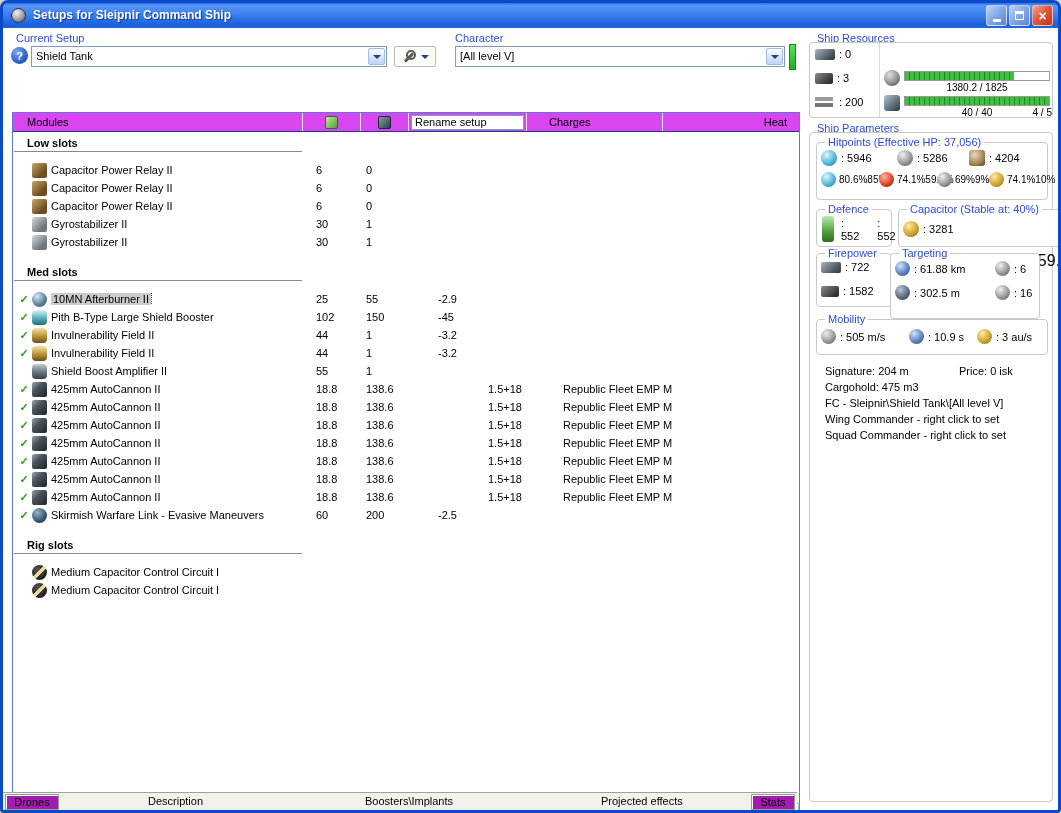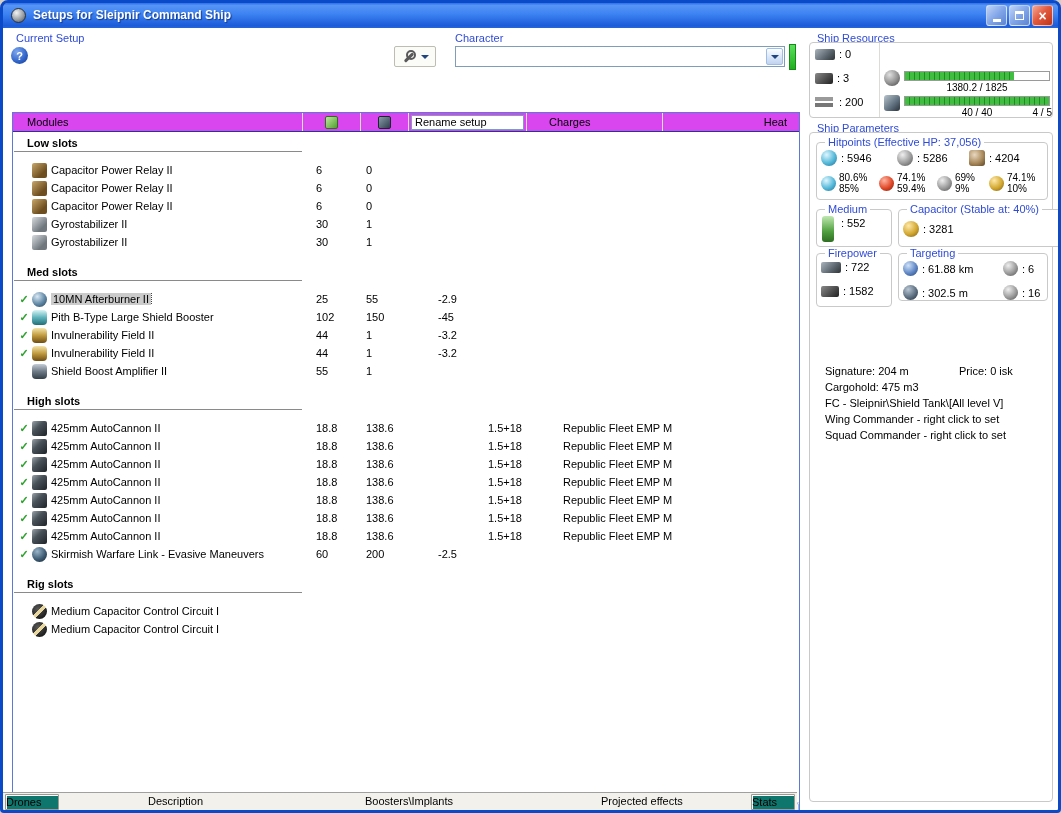--- a/index.html
+++ b/index.html
@@ -56,21 +56,21 @@
   .ic-gold{background:radial-gradient(circle at 35% 30%,#FFE9A8,#D2A72F 55%,#7A5A10);}
   .ic-dark{background:radial-gradient(circle at 35% 30%,#B9C6D4,#5C6E80 55%,#222E3C);}
   .ic-blue{background:radial-gradient(circle at 35% 30%,#CFE2F8,#5E86C4 55%,#24406F);}
   .ic-greencyl{width:12px;height:26px;border-radius:3px;background:linear-gradient(180deg,#BFE8B0,#4F9F3F 60%,#2E6E22);}
   .ic-turret{width:20px;height:11px;border-radius:2px;background:linear-gradient(135deg,#AAB4BC,#5A646C 60%,#2E3438);}
   .ic-launcher{width:18px;height:11px;border-radius:2px;background:linear-gradient(135deg,#8A8A8A,#4A4A4A 60%,#202020);}
   .ic-calib{width:20px;height:12px;background:
       linear-gradient(#9A9A9A,#9A9A9A) 0 1px/18px 4px no-repeat,
       linear-gradient(#777,#777) 0 7px/18px 4px no-repeat;}
   .resist{position:absolute;display:flex;align-items:center;gap:3px;}
-  .rcol{display:flex;flex-direction:column;font-size:10px;line-height:11px;}
+  .rcol{display:flex;flex-direction:row;font-size:10px;line-height:11px;}
   .info-line{position:absolute;white-space:nowrap;}
 
   
   .res-left{position:absolute;left:0;top:0;width:70px;height:100%;border-right:1px solid #DCDCD4;}
   .res-item{position:absolute;left:5px;display:flex;align-items:center;gap:4px;white-space:nowrap;}
   .res-right{position:absolute;left:72px;top:0;right:2px;height:100%;}
   .res-row{position:absolute;left:0;right:0;height:24px;}
   .res-row .ric{position:absolute;left:2px;top:1px;}
   .bar{position:absolute;left:22px;top:2px;width:146px;height:10px;border:1px solid #9A9A9A;background:#fff;}
   .bar .fill{height:100%;background:repeating-linear-gradient(90deg,#41BE41 0 4px,#1E8F1E 4px 5px);}
@@ -127,21 +127,21 @@
   .tri-l{width:0;height:0;border-top:4px solid transparent;border-bottom:4px solid transparent;border-right:5px solid #3E5684;}
   .tri-r{width:0;height:0;border-top:4px solid transparent;border-bottom:4px solid transparent;border-left:5px solid #3E5684;}
   .sb-thumb{position:absolute;left:18px;top:1px;width:730px;height:15px;border:1px solid #90B0E4;border-radius:2px;
     background:linear-gradient(180deg,#DCE8FD,#C2D6FA 50%,#AAC4F2);}
   .sb-thumb::after{content:"";position:absolute;left:50%;top:4px;width:9px;height:7px;margin-left:-4px;
     background:repeating-linear-gradient(90deg,#89A7DC 0 1px,transparent 1px 3px);}
 
   
   .bottom-bar{position:absolute;left:3px;top:792px;width:794px;height:18px;background:#F2F1EC;border-top:1px solid #A0A0A0;}
   .btab{position:absolute;top:2px;white-space:nowrap;}
-  .btab-box{position:absolute;top:1px;height:16px;line-height:14px;text-align:left;background:#0f766e;
+  .btab-box{position:absolute;top:1px;height:16px;line-height:14px;text-align:center;background:#a21caf;
     border:1px solid #9A9A90;box-shadow:inset 1px 1px 0 #fff;border-radius:1px;}
 </style>
 </head>
 <body>
 
 <div>
 
   <div class="titlebar">
     <span class="app-icon"></span>
     <span class="title-text">Setups for Sleipnir Command Ship</span>
@@ -155,26 +155,33 @@
       <span class="wbtn closeb">
           <span class="g-close">×</span>
         </span>
     </span>
   </div>
 
   <div class="content">
 
     <span class="blab" style="left:13px;top:4px;">Current Setup</span>
     <span class="help-btn abs" style="left:8px;top:19px;position:absolute;">?</span>
+    <div class="combo" style="left:28px;top:18px;width:356px;">
+      <span class="ctxt">Shield Tank</span>
+      <span class="cbtn">
+          <span class="tri-down"></span>
+        </span>
+    </div>
     <div class="tools-btn" style="left:391px;top:18px;">
       <span class="wrench"></span>
       <span class="tri-down"></span>
     </div>
     <span class="blab" style="left:452px;top:4px;">Character</span>
     <div class="combo" style="left:452px;top:18px;width:330px;">
+      <span class="ctxt">[All level V]</span>
       <span class="cbtn">
           <span class="tri-down"></span>
         </span>
     </div>
     <div class="char-indicator" style="left:786px;top:16px;position:absolute;"></div>
 
     <span class="blab" style="left:814px;top:4px;">Ship Resources</span>
     <div class="panel-box" style="left:806px;top:14px;width:244px;height:76px;">
       <div class="res-left">
         <div class="res-item" style="top:5px;">
@@ -249,21 +256,21 @@
         <div class="resist" style="left:172px;top:29px;">
             <span class="ic sm ic-gold"></span>
             <span class="rcol">
               <span>74.1%</span>
               <span>10%</span>
             </span>
           </div>
       </div>
 
       <div class="gbox" style="left:6px;top:76px;width:76px;height:38px;">
-        <span class="glabel">Medium</span>
+        <span class="glabel">Defence</span>
         <span class="ic-greencyl" style="position:absolute;left:5px;top:6px;"></span>
         <div class="rcol" style="position:absolute;left:24px;top:7px;font-size:11px;line-height:13px;gap:18px;">
             <span>: 552</span>
             <span>: 552</span>
           </div>
       </div>
 
       <div class="gbox" style="left:88px;top:76px;width:172px;height:38px;">
         <span class="glabel">Capacitor (Stable at: 40%)</span>
         <div class="stat" style="left:4px;top:11px;">
@@ -281,40 +288,55 @@
         <div class="stat" style="left:4px;top:7px;">
             <span class="ic-turret"></span>
             <span>: 722</span>
           </div>
         <div class="stat" style="left:4px;top:31px;">
             <span class="ic-launcher"></span>
             <span>: 1582</span>
           </div>
       </div>
 
-      <div class="gbox" style="left:88px;top:120px;width:150px;height:48px;padding-left:40px;">
+      <div class="gbox" style="left:80px;top:120px;width:150px;height:66px;padding-left:40px;">
         <span class="glabel">Targeting</span>
         <div class="stat" style="left:4px;top:7px;">
             <span class="ic sm ic-blue"></span>
             <span>: 61.88 km</span>
           </div>
         <div class="stat" style="left:104px;top:7px;">
             <span class="ic sm ic-grey"></span>
             <span>: 6</span>
           </div>
         <div class="stat" style="left:4px;top:31px;">
             <span class="ic sm ic-dark"></span>
             <span>: 302.5 m</span>
           </div>
         <div class="stat" style="left:104px;top:31px;">
             <span class="ic sm ic-grey"></span>
             <span>: 16</span>
           </div>
       </div>
 
+      <div class="gbox" style="left:6px;top:186px;width:232px;height:36px;">
+        <span class="glabel">Mobility</span>
+        <div class="stat" style="left:4px;top:9px;">
+            <span class="ic sm ic-grey"></span>
+            <span>: 505 m/s</span>
+          </div>
+        <div class="stat" style="left:92px;top:9px;">
+            <span class="ic sm ic-blue"></span>
+            <span>: 10.9 s</span>
+          </div>
+        <div class="stat" style="left:160px;top:9px;">
+            <span class="ic sm ic-gold"></span>
+            <span>: 3 au/s</span>
+          </div>
+      </div>
 
       <span class="info-line" style="left:15px;top:232px;">Signature: 204 m</span>
       <span class="info-line" style="left:149px;top:232px;">Price: 0 isk</span>
       <span class="info-line" style="left:15px;top:248px;">Cargohold: 475 m3</span>
       <span class="info-line" style="left:15px;top:264px;">FC - Sleipnir\Shield Tank\[All level V]</span>
       <span class="info-line" style="left:15px;top:280px;">Wing Commander - right click to set</span>
       <span class="info-line" style="left:15px;top:296px;">Squad Commander - right click to set</span>
     </div>
 
     <div class="list-panel">
@@ -405,21 +427,20 @@
             <span class="mc c3">-3.2</span>
           </div>
         <div class="mrow">
             <span class="chk"></span>
             <span class="micon ic-amp"></span>
             <span class="mname">Shield Boost Amplifier II</span>
             <span class="mc c1">55</span>
             <span class="mc c2">1</span>
           </div>
 
-        <div class="msec">High slots</div>
         <div class="mrow">
             <span class="chk">✓</span>
             <span class="micon ic-gun"></span>
             <span class="mname">425mm AutoCannon II</span>
             <span class="mc c1">18.8</span>
             <span class="mc c2">138.6</span>
             <span class="mc c3"></span>
             <span class="mc c4">1.5+18</span>
             <span class="mcharge">Republic Fleet EMP M</span>
           </div>

